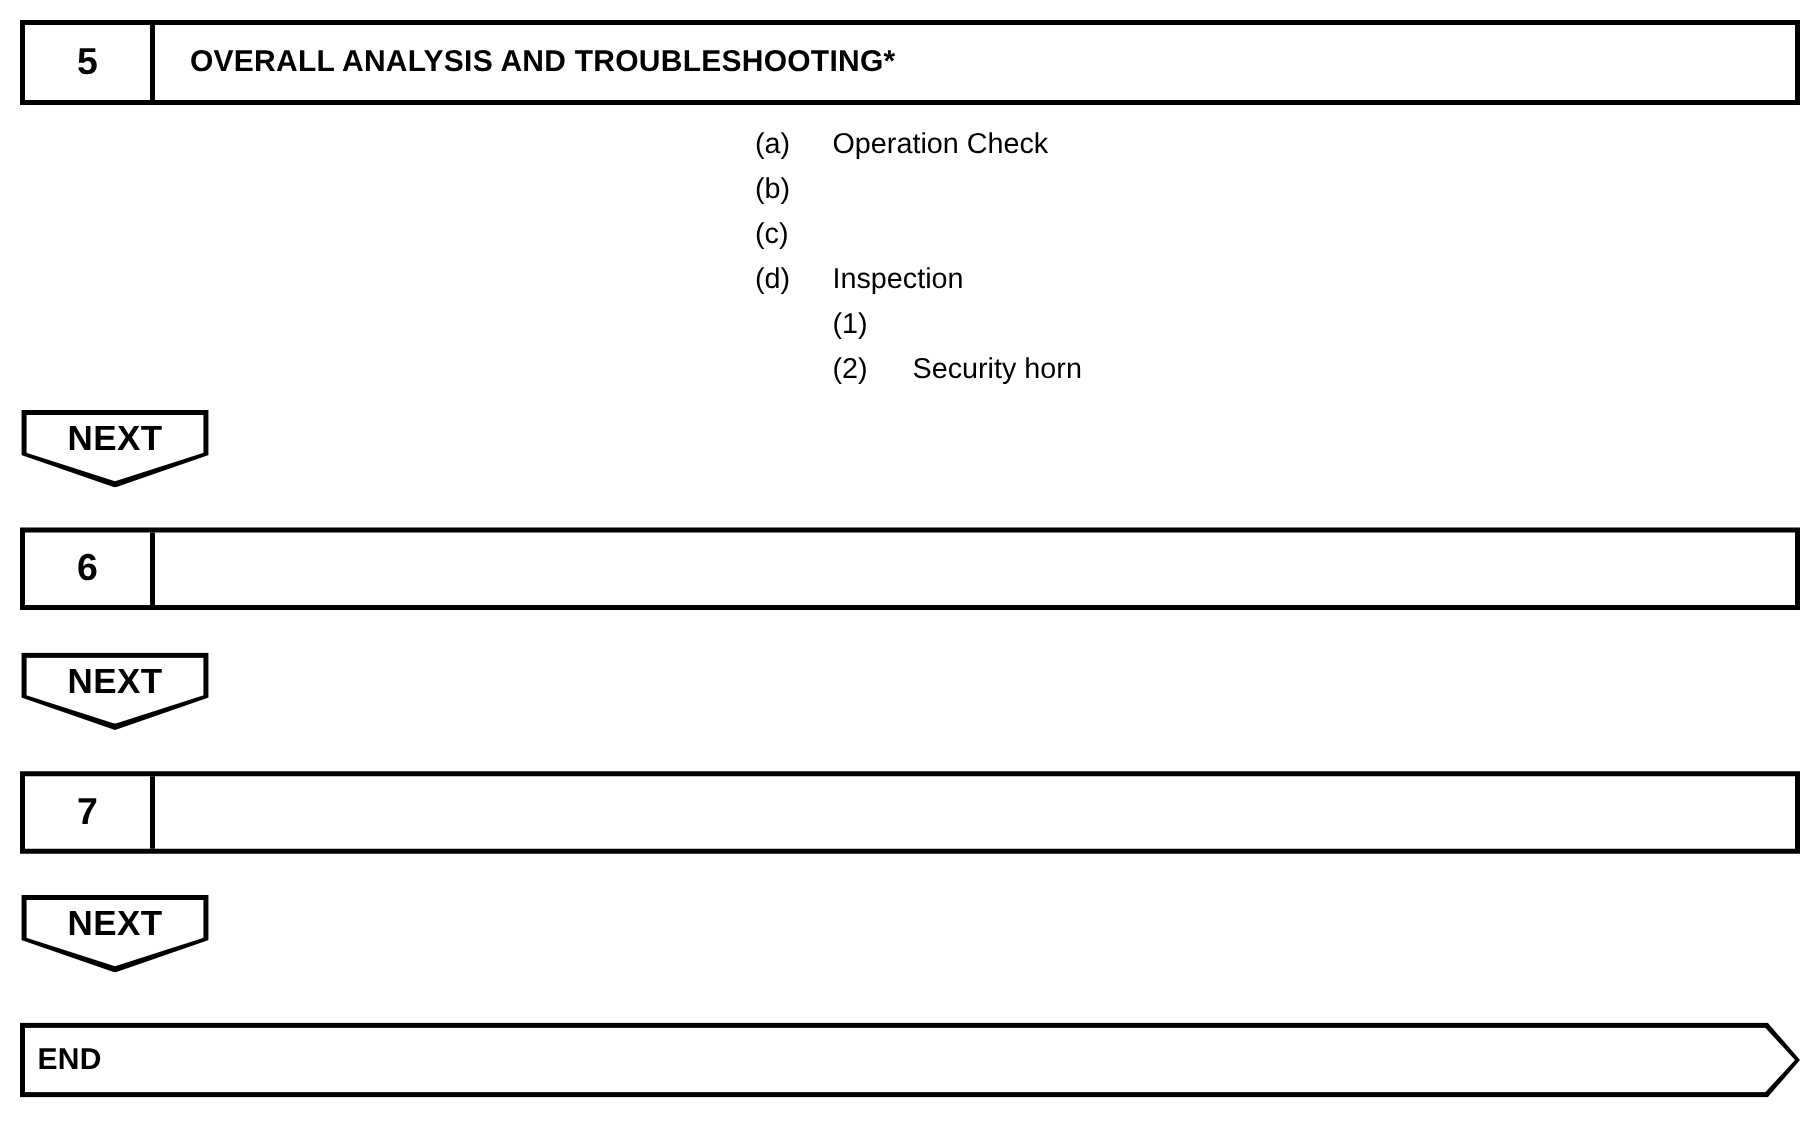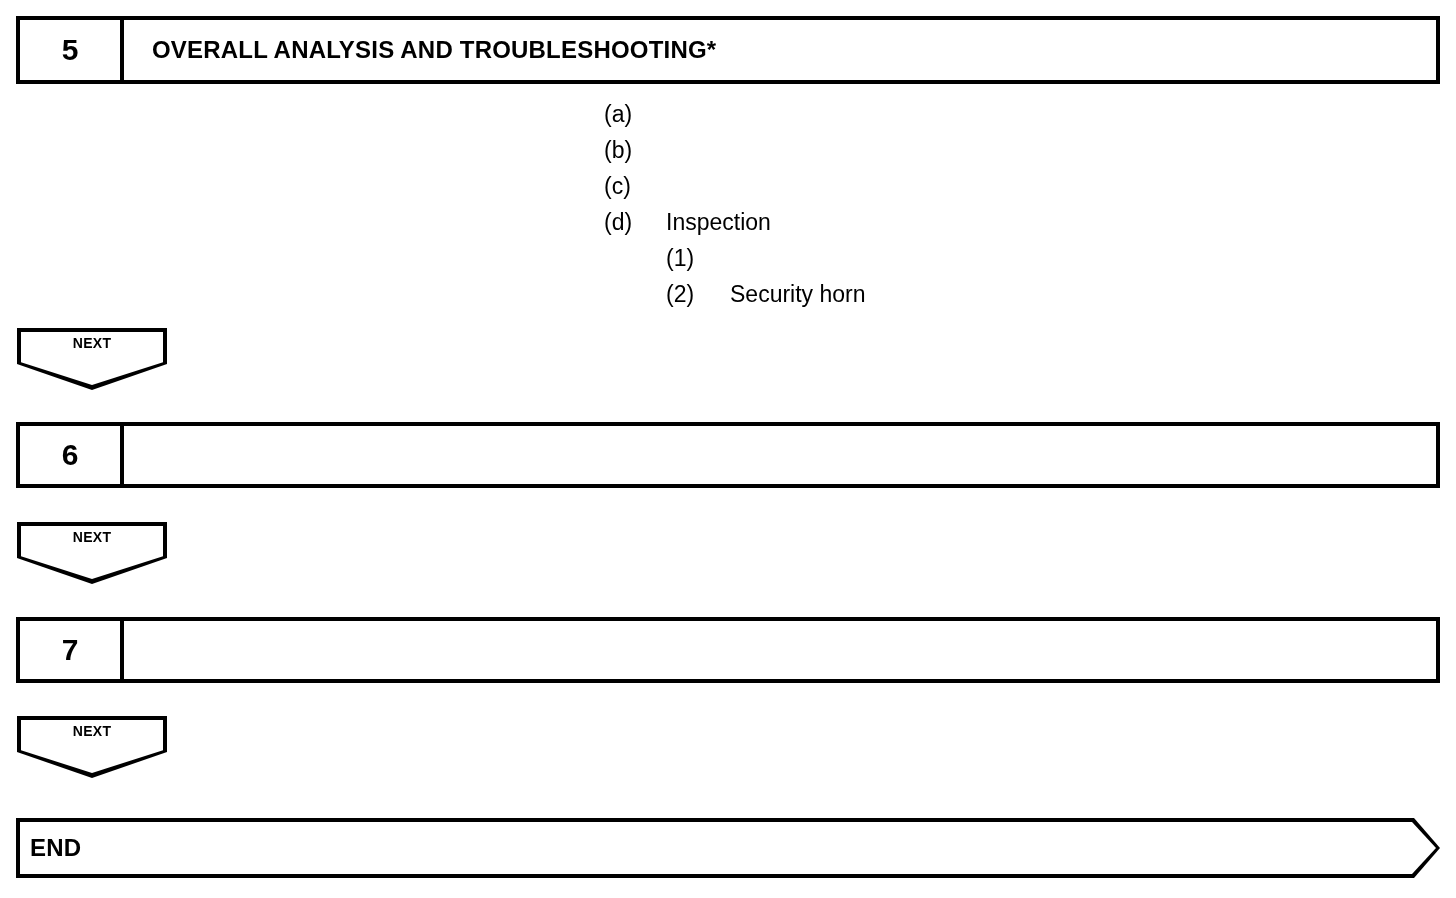--- a/index.html
+++ b/index.html
@@ -73,21 +73,21 @@
     background: #fff;
     -webkit-clip-path: polygon(0 0, 100% 0, 100% 57%, 50% 100%, 0 57%);
     clip-path: polygon(0 0, 100% 0, 100% 57%, 50% 100%, 0 57%);
   }
   .next-arrow .label {
     position: absolute;
     left: 0;
     right: 0;
     top: 7px;
     text-align: center;
-    font-size: 14px;
+    font-size: 28px;
     font-weight: bold;
     letter-spacing: 0.3px;
   }
 
   
   .end-banner {
     position: absolute;
     box-sizing: border-box;
   }
   .end-banner .shape {
@@ -151,20 +151,21 @@
 <div id="page">
 
   <div class="step-box" style="left:16px; top:16px; width:1424px; height:68px;">
     <div class="step-num">5</div>
     <div class="step-title">OVERALL ANALYSIS AND TROUBLESHOOTING*</div>
   </div>
 
   <div class="proc-list">
     <div class="proc-row">
       <span class="marker">(a)</span>
+      <span>Operation Check</span>
     </div>
     <div class="proc-row">
       <span class="marker">(b)</span>
     </div>
     <div class="proc-row">
       <span class="marker">(c)</span>
     </div>
     <div class="proc-row">
       <span class="marker">(d)</span>
       <span>Inspection</span>

